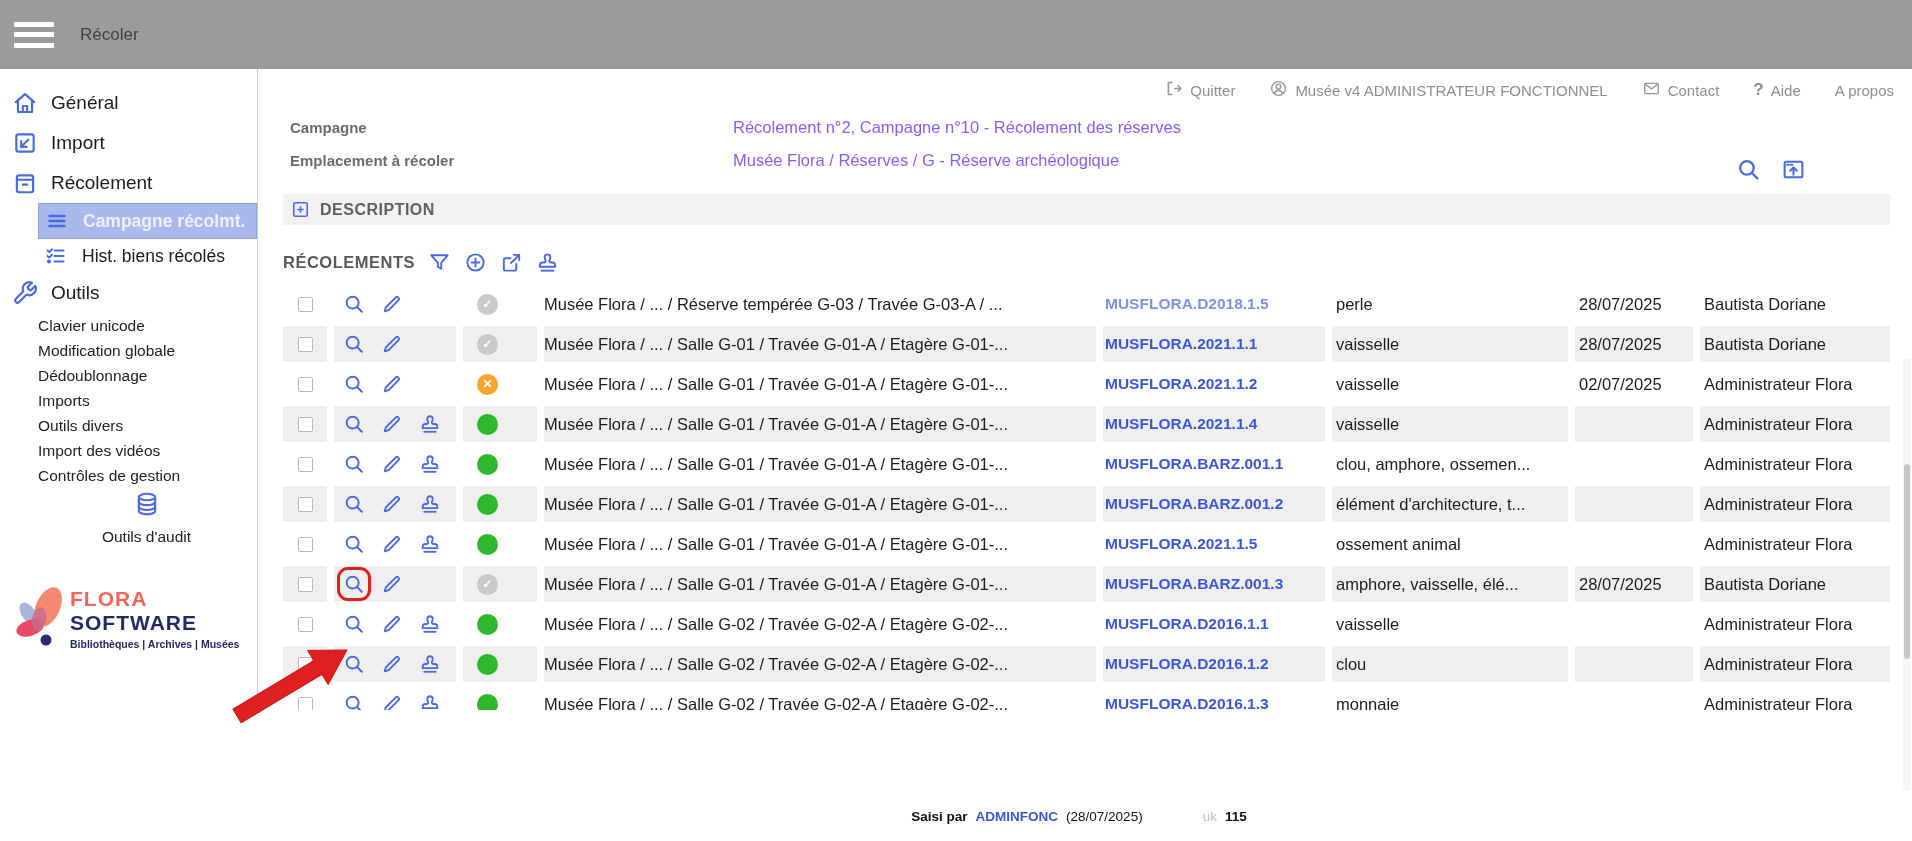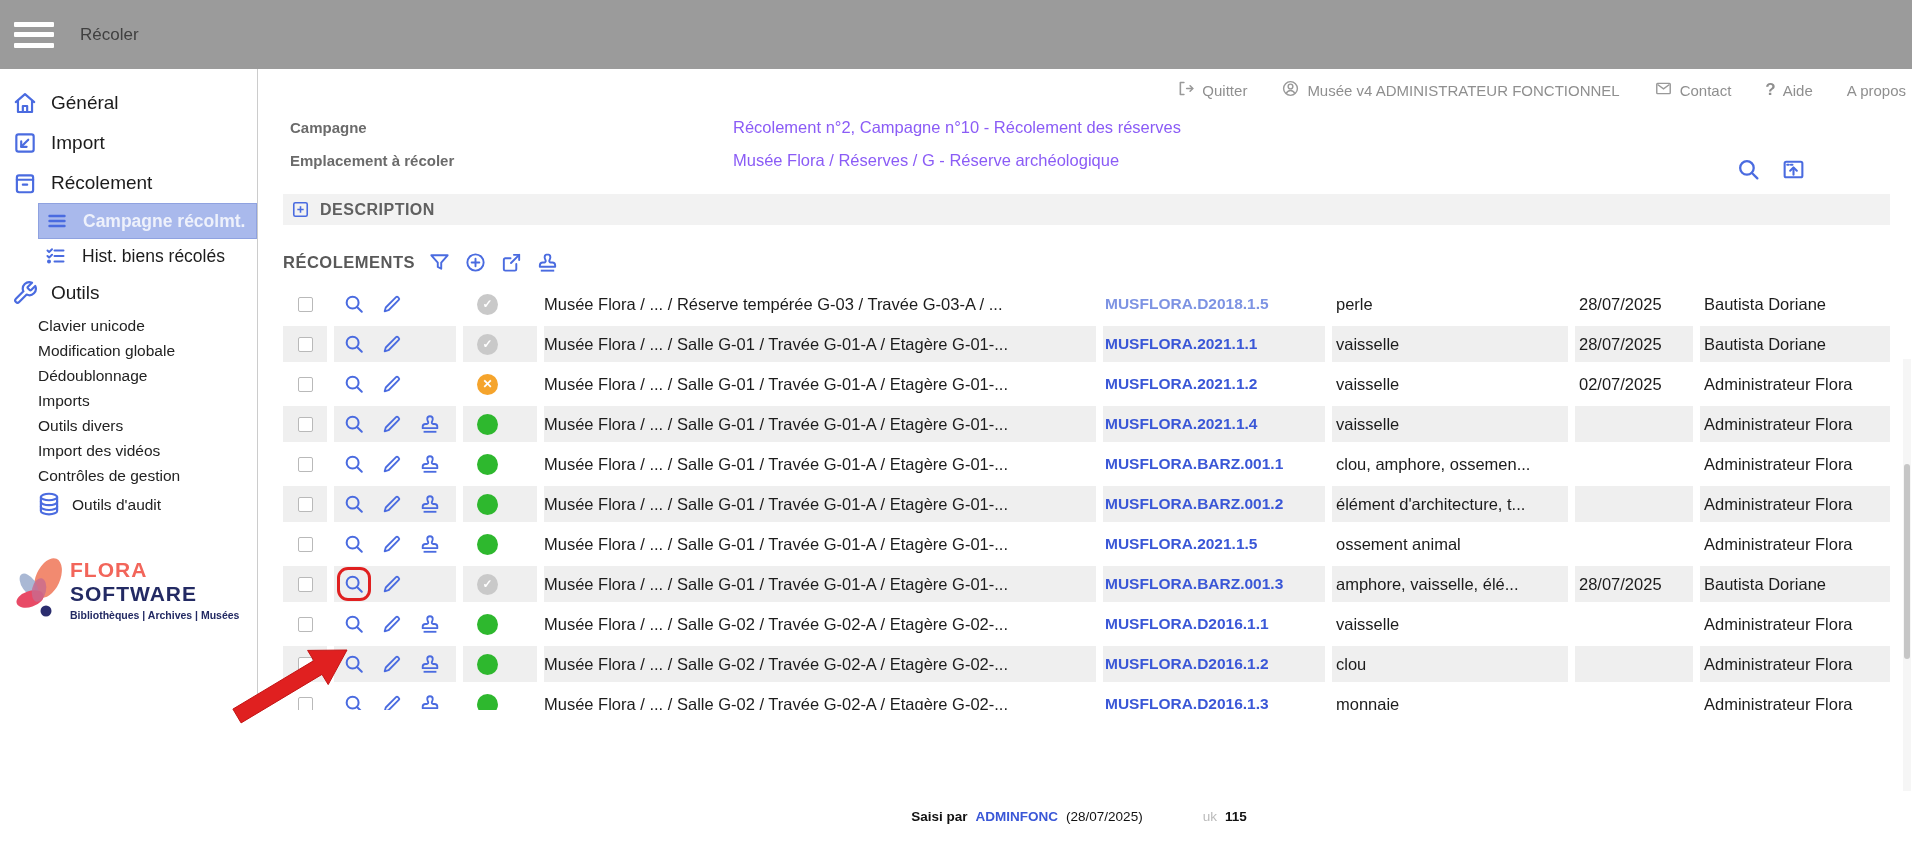--- a/index.html
+++ b/index.html
@@ -24,30 +24,30 @@
   
   .nav-item{display:flex; align-items:center; cursor:pointer;}
   .nav-item .ic{display:inline-flex; color:var(--accent);}
   .nav-item .ic svg{display:block;}
   .nav-l0{padding:7px 0 7px 12px; font-size:19px; gap:13px;}
   .nav-l0 .ic svg{width:26px; height:26px;}
   .nav-l1{margin-left:38px; padding:5px 0 5px 6px; font-size:17.5px; gap:14px;}
   .nav-l1 .ic svg{width:24px; height:24px;}
   .nav-l1.selected{background:var(--sel-bg); color:#eef1fb; font-weight:bold; border:1px solid #8fa2e0;}
   .nav-l2{padding:3px 0 3px 38px; font-size:15.5px; color:#222; line-height:19px;}
-  .nav-l2.with-icon{padding-left:36px; gap:10px;}
+  .nav-l2.with-icon{padding-left:36px; gap:10px;flex-direction:column;}
   .nav-l2 .ic svg{width:26px; height:26px;}
   .logo{margin:34px 0 0 8px;}
   .logo-row{display:flex; align-items:center;}
   .logo-txt .brand{font-size:21px; font-weight:bold; letter-spacing:1px;}
   .logo-txt .brand .b1{color:#f2655a;} .logo-txt .brand .b2{color:#232a63;}
   .logo-txt .tagline{font-size:10.5px; font-weight:bold; color:#232a63; margin-top:3px;}
   
   .utilbar{display:flex; justify-content:flex-end; align-items:center; gap:34px;
-           padding:10px 6px 0 0; color:var(--util); font-size:15px;}
+           padding:10px 18px 0 0; color:var(--util); font-size:15px;}
   .utilbar .u{display:flex; align-items:center; gap:7px; cursor:pointer;}
   .utilbar svg{width:19px; height:19px; color:#999;}
   .qmark{font-size:17px; font-weight:bold;}
   
   .form{margin-top:10px;}
   .frow{display:flex; align-items:center; height:33px;}
   .frow .lbl{width:475px; padding-left:32px; font-size:15px; font-weight:bold; color:var(--label);}
   .frow .val{font-size:16.5px; color:#8b5cf6;}
   .quick-icons{position:absolute; left:1478px; top:88px; display:flex; gap:20px;}
   .quick-icons .ic{color:var(--accent); cursor:pointer;}

